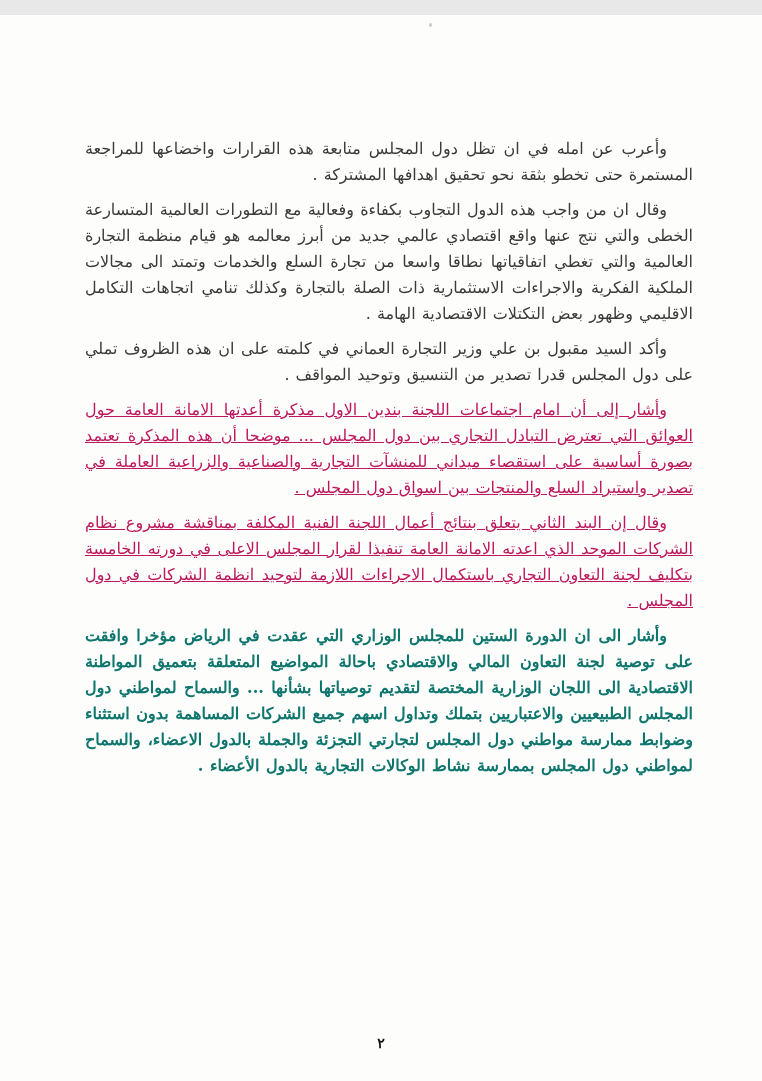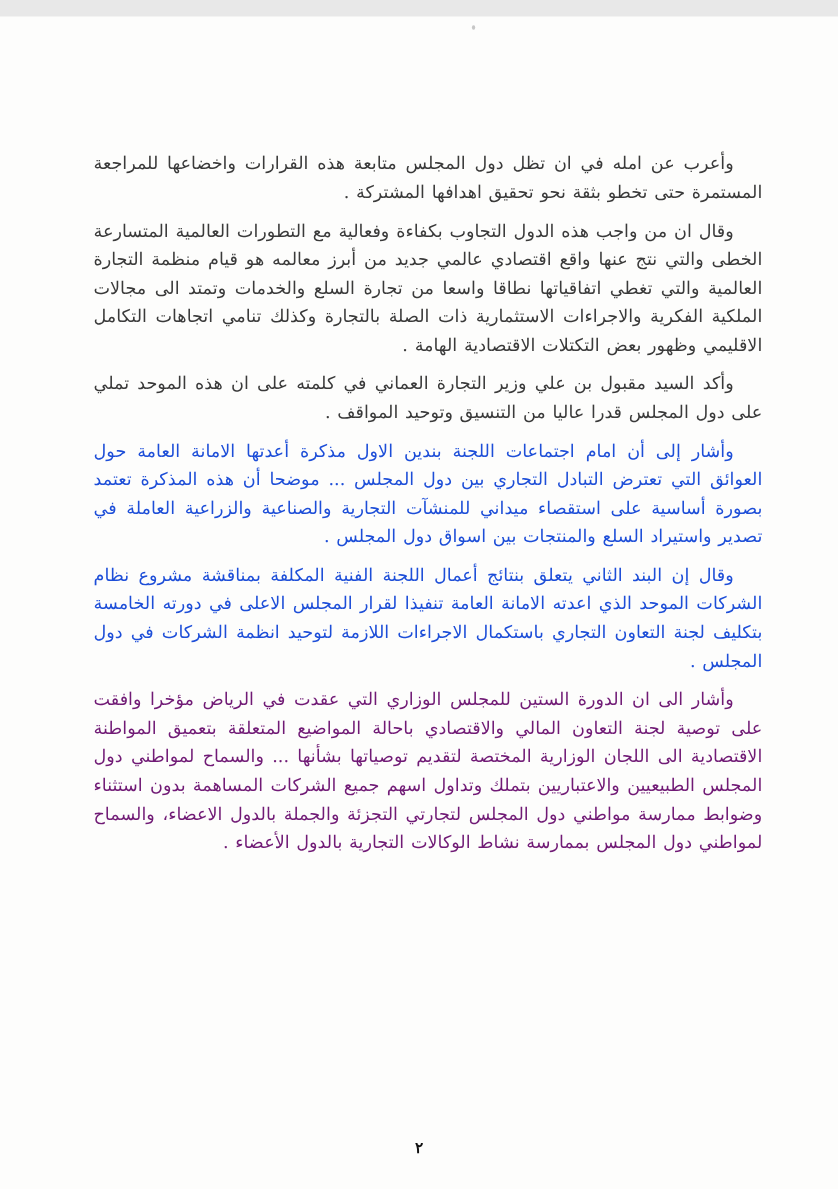--- a/index.html
+++ b/index.html
@@ -37,22 +37,22 @@
     color: #333;
   }
   .text-block p {
     margin: 0 0 9px 0;
     font-size: 16px;
     line-height: 26px;
     text-indent: 26px; 
     word-spacing: 1px;
   }
   .ink-light  { color: #3a3a3a; }
-  .ink-mid    { color: #1d4ed8; }
-  .ink-dark   { color: #701a75; font-weight: 400; }
+  .ink-mid    { color: #be185d; text-decoration: underline; }
+  .ink-dark   { color: #0f766e; font-weight: 700; }
   .page-number {
     position: absolute;
     top: 1020px;
     left: 0;
     width: 762px;
     text-align: center;
     font-size: 14px;
     font-weight: bold;
     color: #111;
     direction: rtl;
@@ -61,21 +61,21 @@
 </head>
 <body>
 
 <div class="page">
 
   <span class="scan-speck"></span>
 
   <div class="text-block">
     <p class="ink-light">وأعرب عن امله في ان تظل دول المجلس متابعة هذه القرارات واخضاعها للمراجعة المستمرة حتى تخطو بثقة نحو تحقيق اهدافها المشتركة .</p>
     <p class="ink-light">وقال ان من واجب هذه الدول التجاوب بكفاءة وفعالية مع التطورات العالمية المتسارعة الخطى والتي نتج عنها واقع اقتصادي عالمي جديد من أبرز معالمه هو قيام منظمة التجارة العالمية والتي تغطي اتفاقياتها نطاقا واسعا من تجارة السلع والخدمات وتمتد الى مجالات الملكية الفكرية والاجراءات الاستثمارية ذات الصلة بالتجارة وكذلك تنامي اتجاهات التكامل الاقليمي وظهور بعض التكتلات الاقتصادية الهامة .</p>
-    <p class="ink-light">وأكد السيد مقبول بن علي وزير التجارة العماني في كلمته على ان هذه الموحد تملي على دول المجلس قدرا عاليا من التنسيق وتوحيد المواقف .</p>
+    <p class="ink-light">وأكد السيد مقبول بن علي وزير التجارة العماني في كلمته على ان هذه الظروف تملي على دول المجلس قدرا تصدير من التنسيق وتوحيد المواقف .</p>
     <p class="ink-mid">وأشار إلى أن امام اجتماعات اللجنة بندين الاول مذكرة أعدتها الامانة العامة حول العوائق التي تعترض التبادل التجاري بين دول المجلس ... موضحا أن هذه المذكرة تعتمد بصورة أساسية على استقصاء ميداني للمنشآت التجارية والصناعية والزراعية العاملة في تصدير واستيراد السلع والمنتجات بين اسواق دول المجلس .</p>
     <p class="ink-mid">وقال إن البند الثاني يتعلق بنتائج أعمال اللجنة الفنية المكلفة بمناقشة مشروع نظام الشركات الموحد الذي اعدته الامانة العامة تنفيذا لقرار المجلس الاعلى في دورته الخامسة بتكليف لجنة التعاون التجاري باستكمال الاجراءات اللازمة لتوحيد انظمة الشركات في دول المجلس .</p>
     <p class="ink-dark">وأشار الى ان الدورة الستين للمجلس الوزاري التي عقدت في الرياض مؤخرا وافقت على توصية لجنة التعاون المالي والاقتصادي باحالة المواضيع المتعلقة بتعميق المواطنة الاقتصادية الى اللجان الوزارية المختصة لتقديم توصياتها بشأنها ... والسماح لمواطني دول المجلس الطبيعيين والاعتباريين بتملك وتداول اسهم جميع الشركات المساهمة بدون استثناء وضوابط ممارسة مواطني دول المجلس لتجارتي التجزئة والجملة بالدول الاعضاء، والسماح لمواطني دول المجلس بممارسة نشاط الوكالات التجارية بالدول الأعضاء .</p>
   </div>
 
   <div class="page-number">٢</div>
 
 </div>
 
 </body></html>

